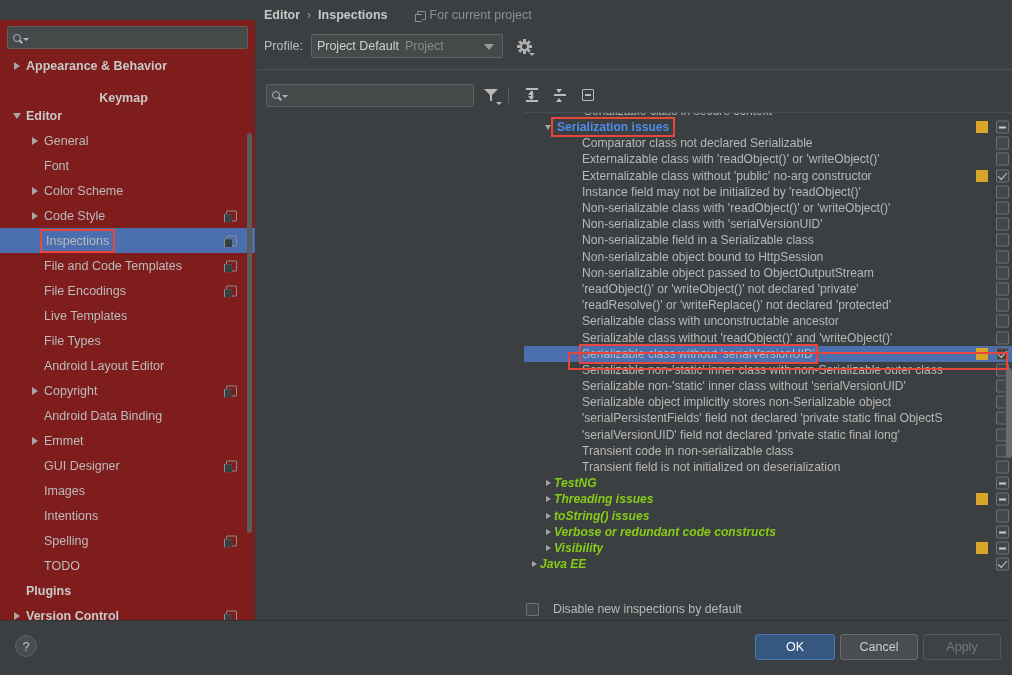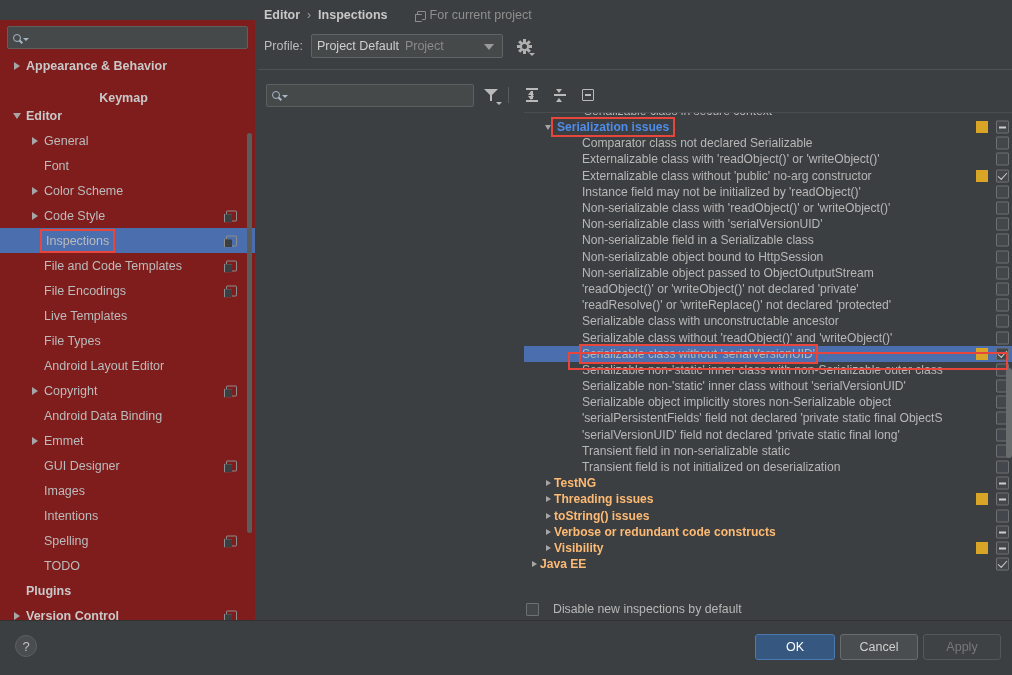--- a/index.html
+++ b/index.html
@@ -312,21 +312,21 @@
   .arr-d {
     width: 0; height: 0;
     border-left: 3.8px solid transparent;
     border-right: 3.8px solid transparent;
     border-top: 5.2px solid #a6a6a6;
   }
   .rlabel {
     font-size: 12.1px; color: #b7b7b7;
     overflow: hidden; text-overflow: clip;
   }
-  .row.group .rlabel { font-weight: bold; color: #fdba74; }
+  .row.group .rlabel { font-weight: bold; color: #84cc16; font-style: italic; }
   .row.group-blue .rlabel { font-weight: bold; color: #4d8ce8; }
   .row .sev-swatch {
     position: absolute; right: 25px; top: 50%; transform: translateY(-50%);
     width: 12px; height: 12px; background: #d9a526;
   }
   .row .cbx {
     position: absolute; right: 4px; top: 50%; transform: translateY(-50%);
     width: 13px; height: 13px;
     border: 1px solid #6e7173; border-radius: 1px; background: #43464a;
   }
@@ -709,21 +709,21 @@
             <span class="rlabel">'serialPersistentFields' field not declared 'private static final ObjectS</span>
             <span class="cbx"></span>
           </div>
           <div class="row" style="padding-left: 46px;">
             <span class="rtw"></span>
             <span class="rlabel">'serialVersionUID' field not declared 'private static final long'</span>
             <span class="cbx"></span>
           </div>
           <div class="row" style="padding-left: 46px;">
             <span class="rtw"></span>
-            <span class="rlabel">Transient field in non-serializable static</span>
+            <span class="rlabel">Transient code in non-serializable class</span>
             <span class="cbx"></span>
           </div>
           <div class="row" style="padding-left: 46px;">
             <span class="rtw"></span>
             <span class="rlabel">Transient field is not initialized on deserialization</span>
             <span class="cbx"></span>
           </div>
           <div class="row group" style="padding-left: 18px;">
             <span class="rtw">
               <span class="arr-r"></span>

